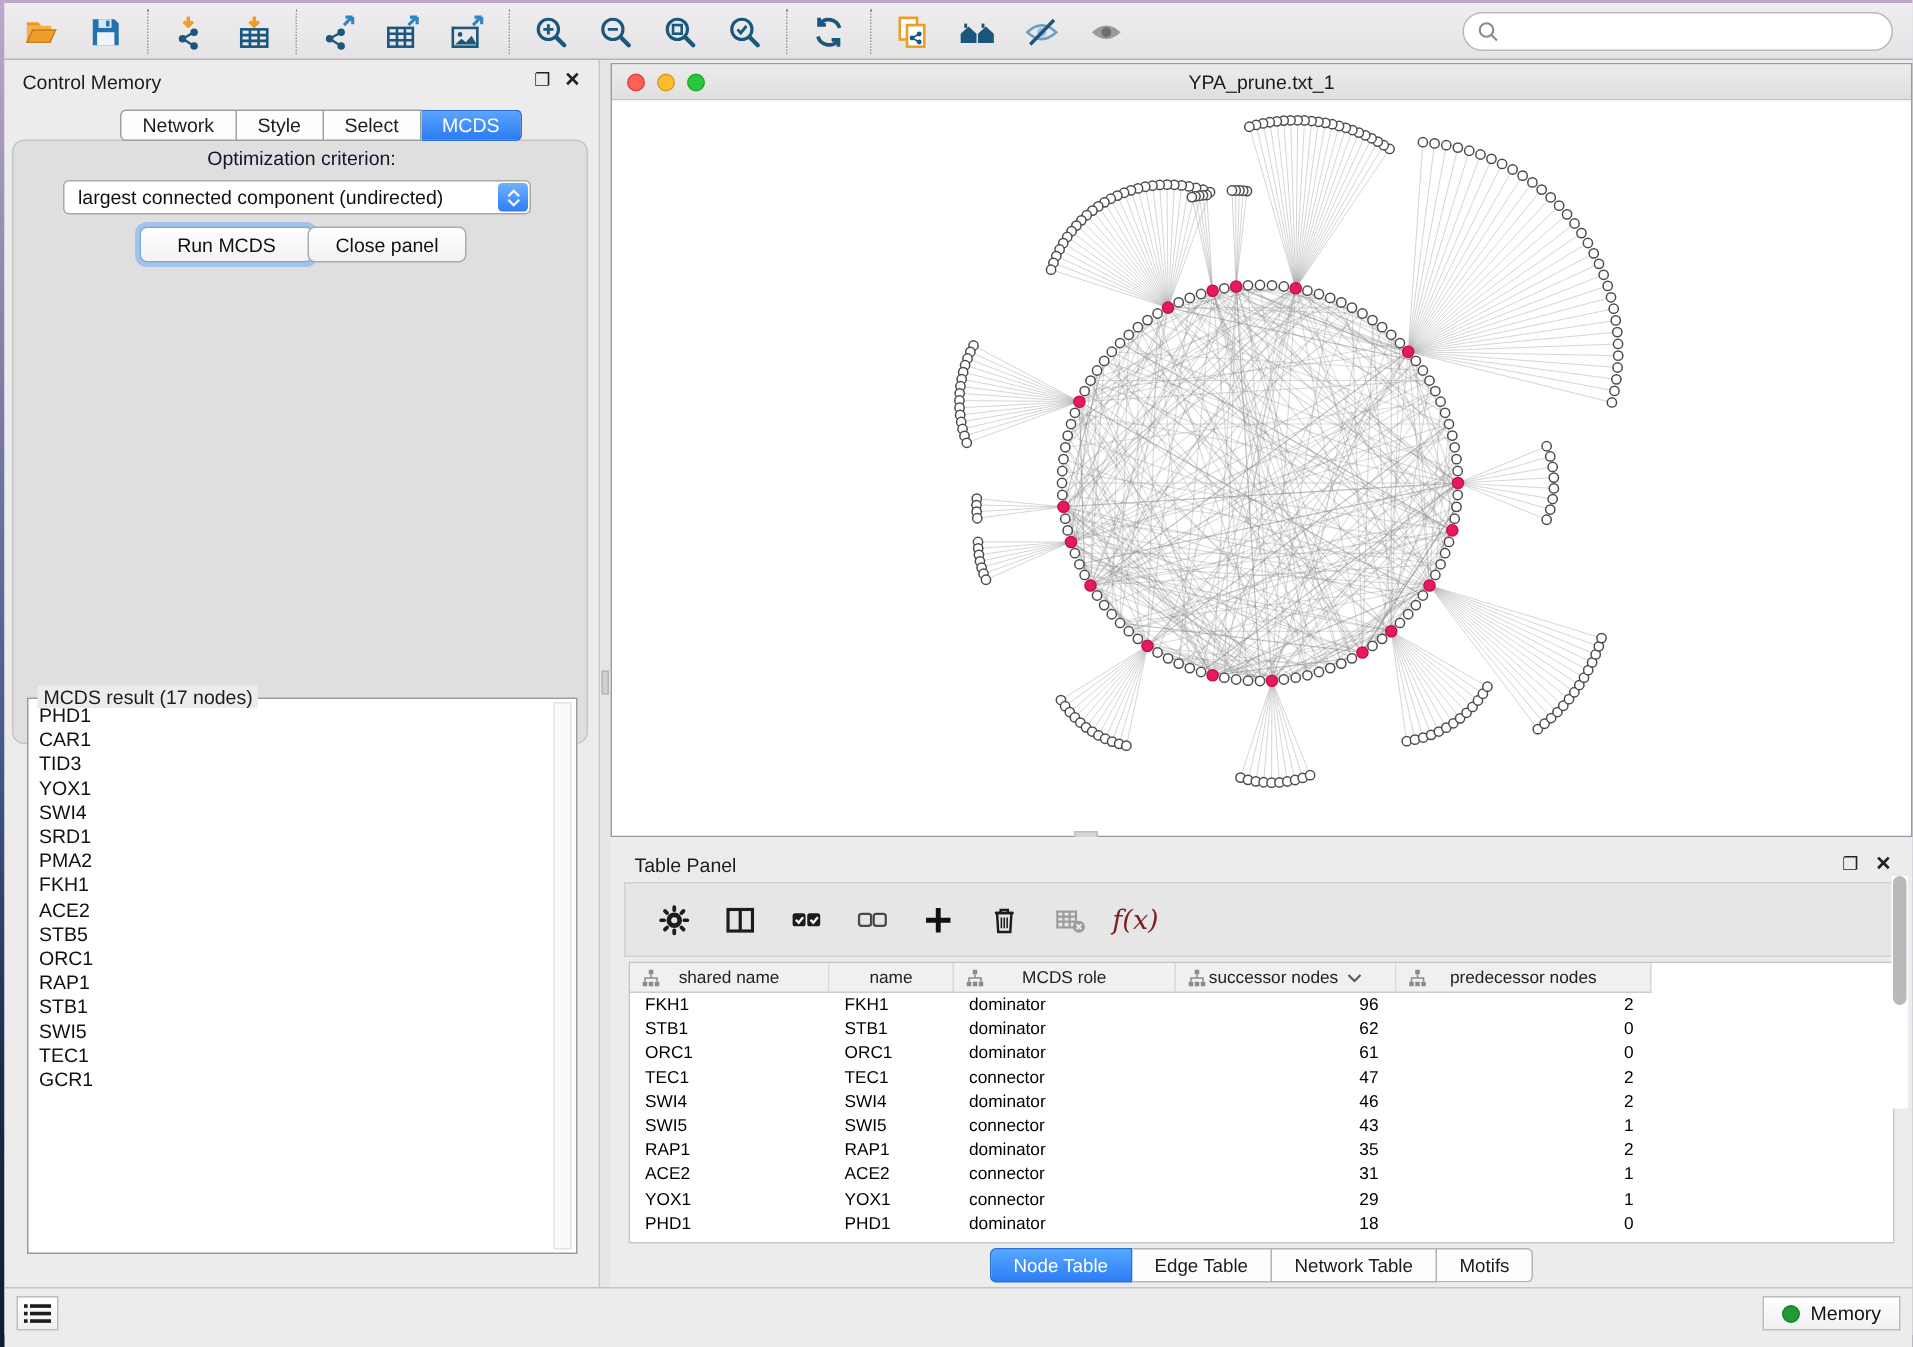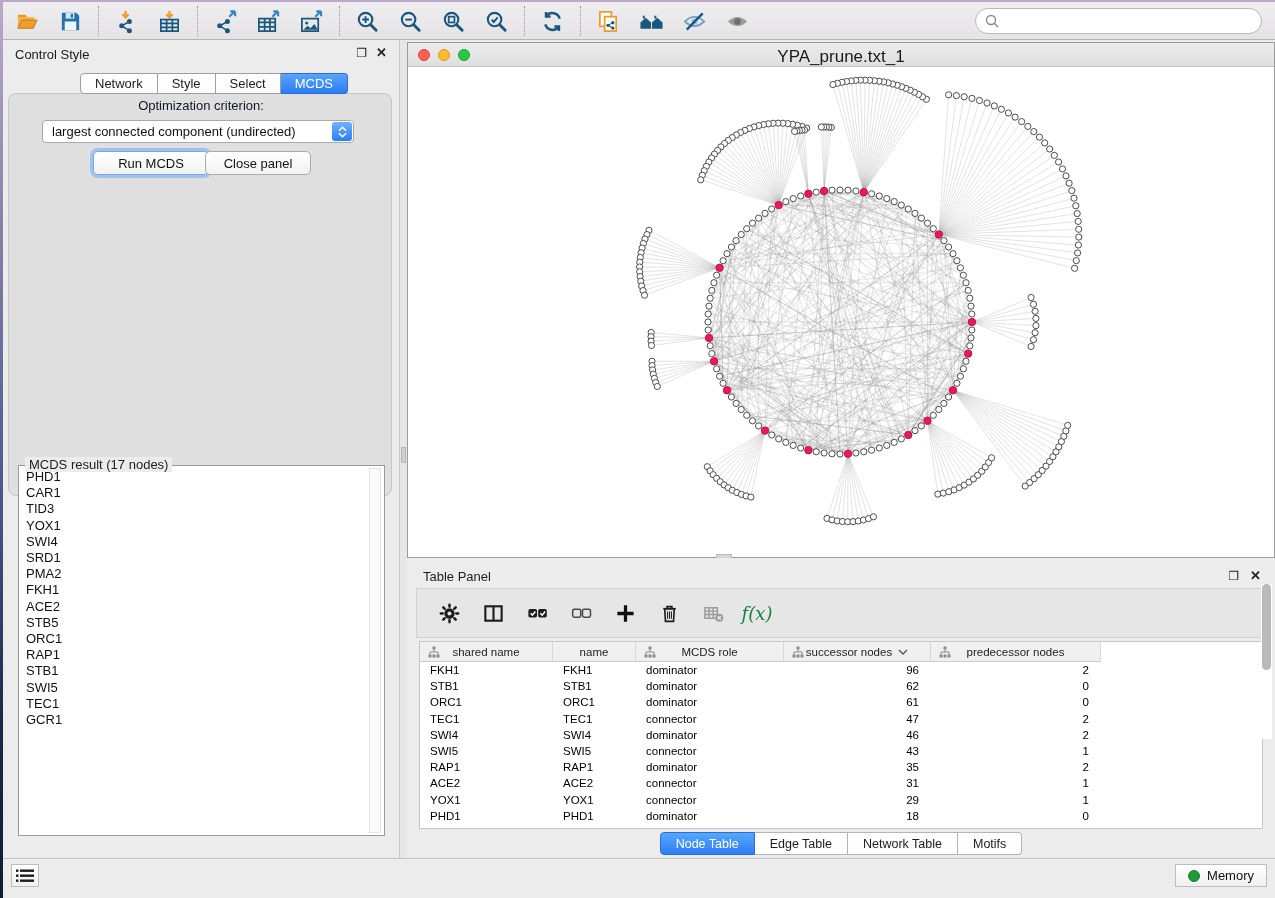--- a/index.html
+++ b/index.html
@@ -71,35 +71,35 @@
 
   
   #net-window { position:absolute; left:404px; top:40px; width:868px; height:516px;
     background:#fff; border:1px solid #9b9b9b; }
   #net-titlebar { position:absolute; left:0; top:0; width:100%; height:24px;
     background:linear-gradient(#ececec,#dfdfdf); border-bottom:1px solid #c2c2c2; }
   .tl { position:absolute; top:6px; width:12px; height:12px; border-radius:50%; }
   #tl-red   { left:10px;  background:#ff5f57; border:1px solid #e0443e; }
   #tl-yellow{ left:30px; background:#febb2e; border:1px solid #d89e24; }
   #tl-green { left:50px; background:#28c73f; border:1px solid #1dab29; }
-  #net-title { position:absolute; width:100%; top:4px; text-align:center; font-size:17px;
+  #net-title { position:absolute; width:100%; top:4px; text-align:center; font-size:13px;
     color:#1a1a1a; }
   #net-canvas { position:absolute; left:0; top:24px; width:866px; height:490px; background:#fff; }
   #hsplit-handle { position:absolute; left:308px; bottom:-5px; width:16px; height:8px;
     background:#d6d6d6; border:1px solid #bdbdbd; }
 
   
   #table-panel { position:absolute; left:404px; top:556px; width:868px; height:300px;
     background:#ececec; }
   #tp-toolbar { position:absolute; left:9px; top:30px; right:9px; height:50px;
     background:#e7e6e7; border:1px solid #d2d1d2; display:flex; align-items:center; }
   .tp-btn { width:24px; height:24px; margin-left:20px; display:flex; align-items:center;
     justify-content:center; }
   .tp-btn svg { width:23px; height:23px; }
-  .fx { font-family:"DejaVu Serif", serif; font-style:italic; font-size:18px; color:#15803d; }
+  .fx { font-family:"DejaVu Serif", serif; font-style:italic; font-size:18px; color:#7f1d1d; }
   #tp-grid { position:absolute; left:12px; top:83px; width:844px; height:188px;
     background:#fff; border:1px solid #c6c6c6; overflow:hidden; }
   #tp-header { position:absolute; left:0; top:0; height:20px; display:flex; }
   .th { height:20px; background:#f0f0f0; border-right:1px solid #d8d8d8;
     border-bottom:1px solid #cccccc; display:flex; align-items:center;
     justify-content:center; gap:6px; font-size:11.5px; color:#222; }
   .th svg.tree { width:12px; height:12px; position:absolute; left:8px; }
   .th { position:relative; }
   .th .sort { width:10px; height:6px; }
   #tp-rows { position:absolute; left:0; top:20px; right:0; }
@@ -269,21 +269,21 @@
         </svg>
       </div>
       <div id="search-wrap"><input type="text" placeholder="" style=""><svg id="search-mag" viewBox="0 0 14 14">
           <circle cx="6" cy="6" r="4.5" fill="none" stroke="#8a8a8a" stroke-width="1.4"></circle>
           <path d="M9.5 9.5L13 13" stroke="#8a8a8a" stroke-width="1.4"></path>
         </svg></div>
     </div>
 
   <div id="control-panel">
     <div class="panel-head">
-      <span class="panel-title">Control Style</span>
+      <span class="panel-title">Control Memory</span>
       <span class="float-ico" style="right:32px">❐</span>
       <span class="close-ico" style="right:12px">✕</span>
     </div>
     <div id="cp-box"></div>
     <div id="cp-tabs">
         <div class="cp-tab">Network</div>
         <div class="cp-tab">Style</div>
         <div class="cp-tab">Select</div>
         <div class="cp-tab active">MCDS</div>
       </div>

